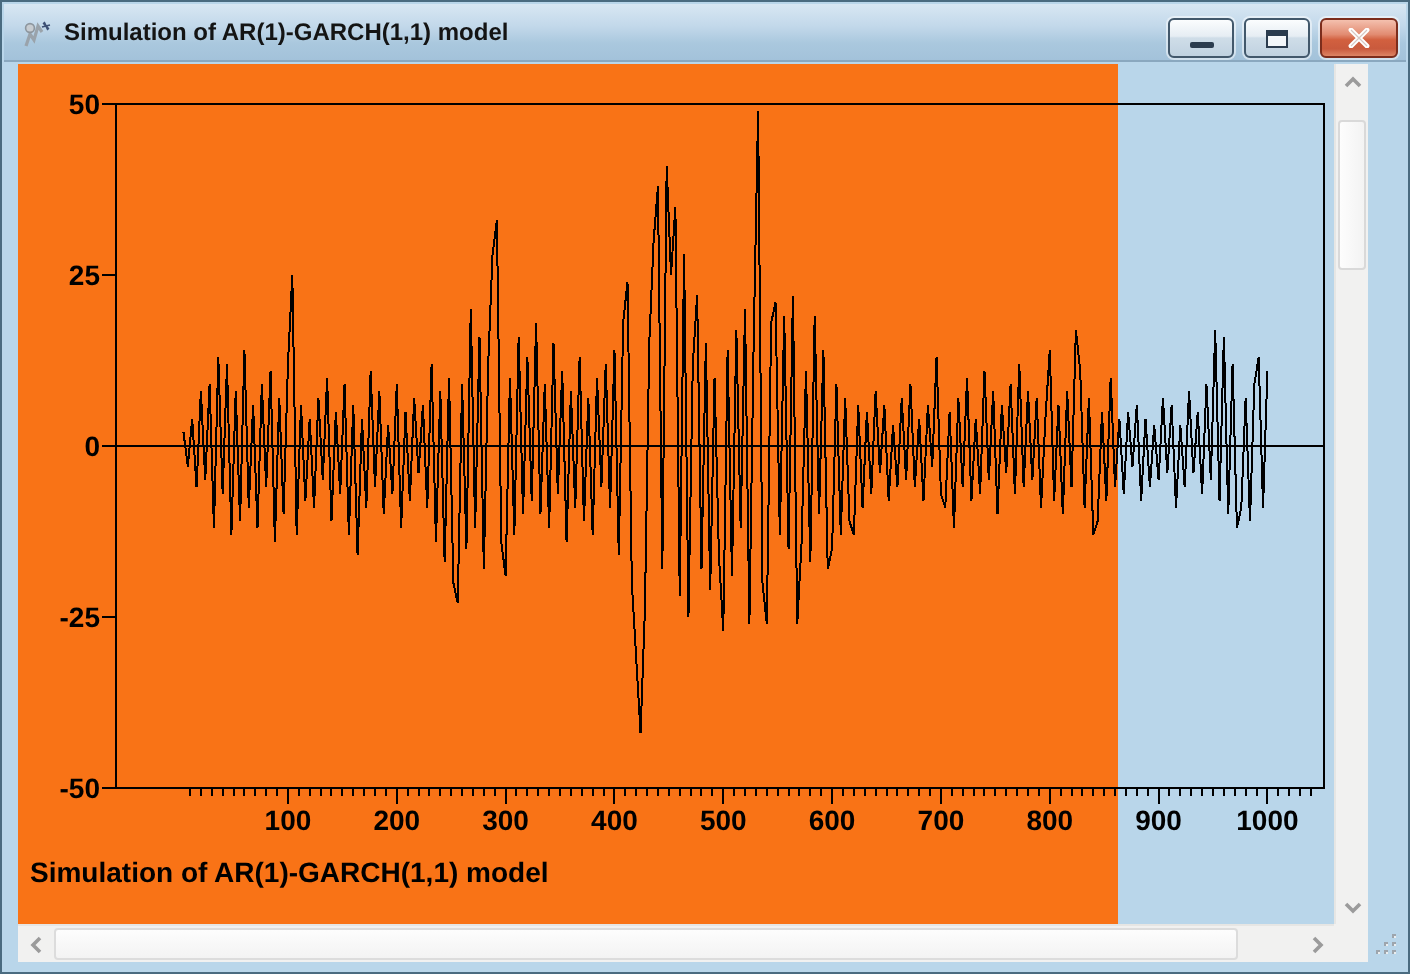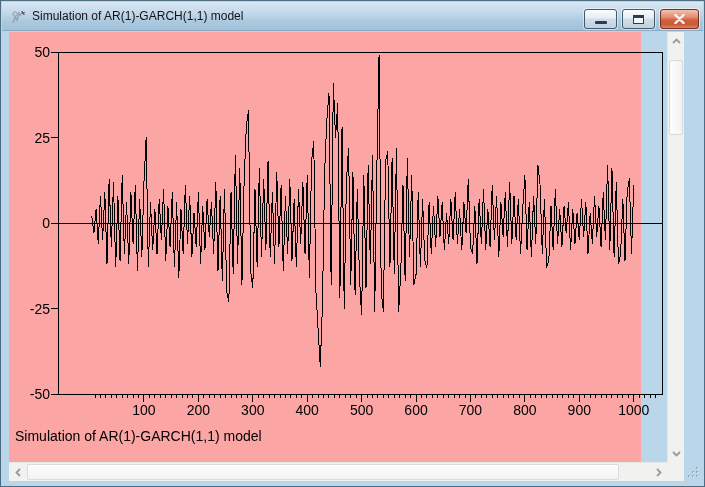--- a/index.html
+++ b/index.html
@@ -4,20 +4,21 @@
 <style>
   html,body{margin:0;padding:0;background:#ffffff;}
   *{box-sizing:border-box;}
   body{font-family:"Liberation Sans", sans-serif;}
 
   .window{
     position:relative;width:705px;height:487px;
     background:#b9d6ea;
     border:1px solid #4a6b80;
     overflow:hidden;
+    font-weight:bold;
   }
   
   .titlebar{
     position:absolute;left:1px;top:1px;right:1px;height:29px;
     background:linear-gradient(#d8e7f3 0%, #c2d8ea 40%, #aac8de 70%, #a3c2da 100%);
     border-bottom:1px solid #8aa8bf;
   }
   .win-icon{position:absolute;left:7px;top:6px;width:18px;height:18px;}
   .title-text{
     position:absolute;left:30px;top:0;height:29px;line-height:29px;
@@ -35,22 +36,22 @@
   .wbtn.close{
     width:39px;
     border:1px solid #7c2d1c;
     background:linear-gradient(#f4c0ae 0%, #e28c72 40%, #d2603f 55%, #c95a3d 80%, #dd8464 100%);
   }
   .glyph-min{display:block;width:12px;height:3px;background:#2b3c4e;border-radius:1px;margin-top:6px;}
   .glyph-restore{display:block;width:11px;height:9px;border:1px solid #2b3c4e;border-top:3px solid #2b3c4e;background:rgba(255,255,255,.75);}
 
   
   .canvas{
-    position:absolute;left:8px;top:31px;width:632px;height:430px;
-    background:#fca5a5;
+    position:absolute;left:8px;top:31px;width:550px;height:430px;
+    background:#f97316;
   }
   .canvas svg{display:block;}
   .plot-text{font-family:"Liberation Sans", sans-serif;font-size:14px;fill:#000;}
   .caption{
     position:absolute;left:6px;top:396px;
     font-size:14px;color:#000;white-space:nowrap;
   }
 
   
   .vscroll{

